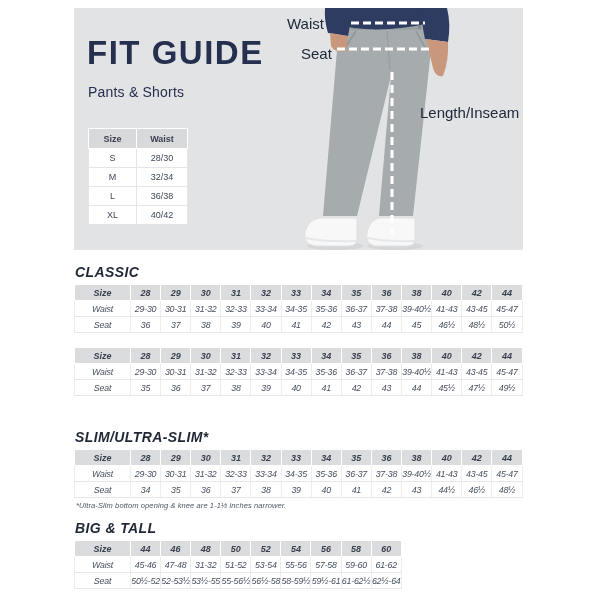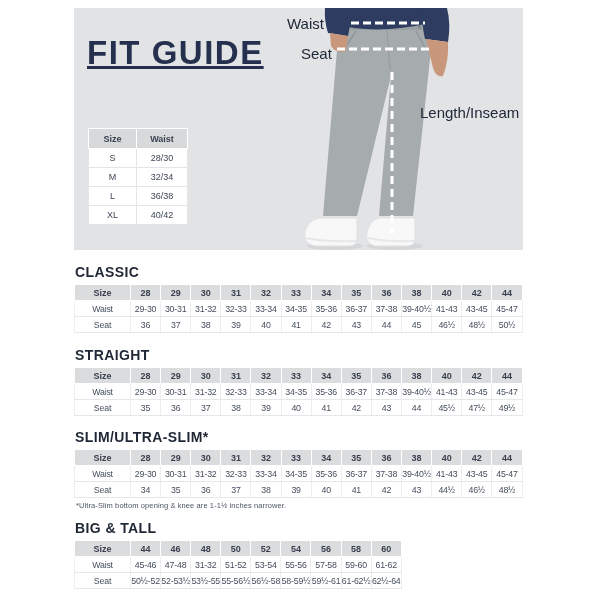--- a/index.html
+++ b/index.html
@@ -3,50 +3,51 @@
 <meta charset="utf-8">
 <style>
   html,body{margin:0;padding:0;}
   body{
     width:600px;height:600px;position:relative;background:#ffffff;
     font-family:"Liberation Sans", sans-serif;overflow:hidden;
   }
   
   .hero{position:absolute;left:74px;top:8px;width:449px;height:242px;background:#e2e3e5;}
   .hero-title{position:absolute;left:13px;top:26px;margin:0;font-size:33px;font-weight:700;
-    letter-spacing:1.5px;color:#252f4e;text-decoration:underline;}
+    letter-spacing:1.5px;color:#252f4e;}
   .hero-sub{position:absolute;left:14px;top:76px;font-size:14px;color:#252f4e;letter-spacing:.2px;}
   .mini{position:absolute;left:14px;top:120px;border-collapse:collapse;table-layout:fixed;}
   .mini th{width:45px;height:17px;background:#d8d9db;border:1px solid #ffffff;
     font-size:9px;font-weight:700;color:#3a4252;text-align:center;}
   .mini th:last-child{width:48px;}
   .mini td{height:16px;background:#ffffff;border:1px solid #e4e5e7;
     font-size:9px;color:#3e4756;text-align:center;}
   .model{position:absolute;left:221px;top:0;width:230px;height:242px;}
   .mlabel{position:absolute;font-size:15px;color:#20293a;white-space:nowrap;}
   .mlabel.waist{left:213px;top:7px;}
   .mlabel.seat{left:227px;top:37px;}
   .mlabel.inseam{left:346px;top:96px;}
   
-  .fit-section{position:absolute;left:74px;}
+  .fit-section{position:absolute;left:74px;font-style:italic;}
   .fit-section h2{margin:0 0 4px 1px;font-size:14px;font-weight:700;color:#1f2735;letter-spacing:.4px;}
   table.chart{border-collapse:collapse;table-layout:fixed;}
   table.chart th{height:15px;background:#dbdcde;border:1px solid #ffffff;
     font-size:9px;font-weight:700;color:#39404f;text-align:center;padding:0;}
   table.chart td{height:15px;background:#ffffff;border:1px solid #ecedef;border-bottom-color:#e6e7e9;
     font-size:8.8px;color:#454e5d;text-align:center;padding:0;letter-spacing:-.2px;white-space:nowrap;}
   .footnote{margin:3px 0 12px 2px;font-size:7.5px;color:#4d5564;letter-spacing:.1px;}
 </style>
 </head>
 <body>
 
 <div class="page">
 
   <div class="hero">
     <h1 class="hero-title">FIT GUIDE</h1>
+    <div class="hero-sub">Pants &amp; Shorts</div>
 
     <table class="mini">
       <thead>
           <tr id="mini-head">
             <th>Size</th>
             <th>Waist</th>
           </tr>
         </thead>
       <tbody id="mini-body">
           <tr>
@@ -171,21 +172,20 @@
               <td>44</td>
               <td>45</td>
               <td>46½</td>
               <td>48½</td>
               <td>50½</td>
             </tr>
           </tbody>
         </table>
       </section>
       <section class="fit-section" style="top: 347px;">
-        <h2>STRAIGHT</h2>
         <table class="chart" style="width: 448.6px;">
           <colgroup>
             <col style="width: 56px;">
             <col>
             <col>
             <col>
             <col>
             <col>
             <col>
             <col>

